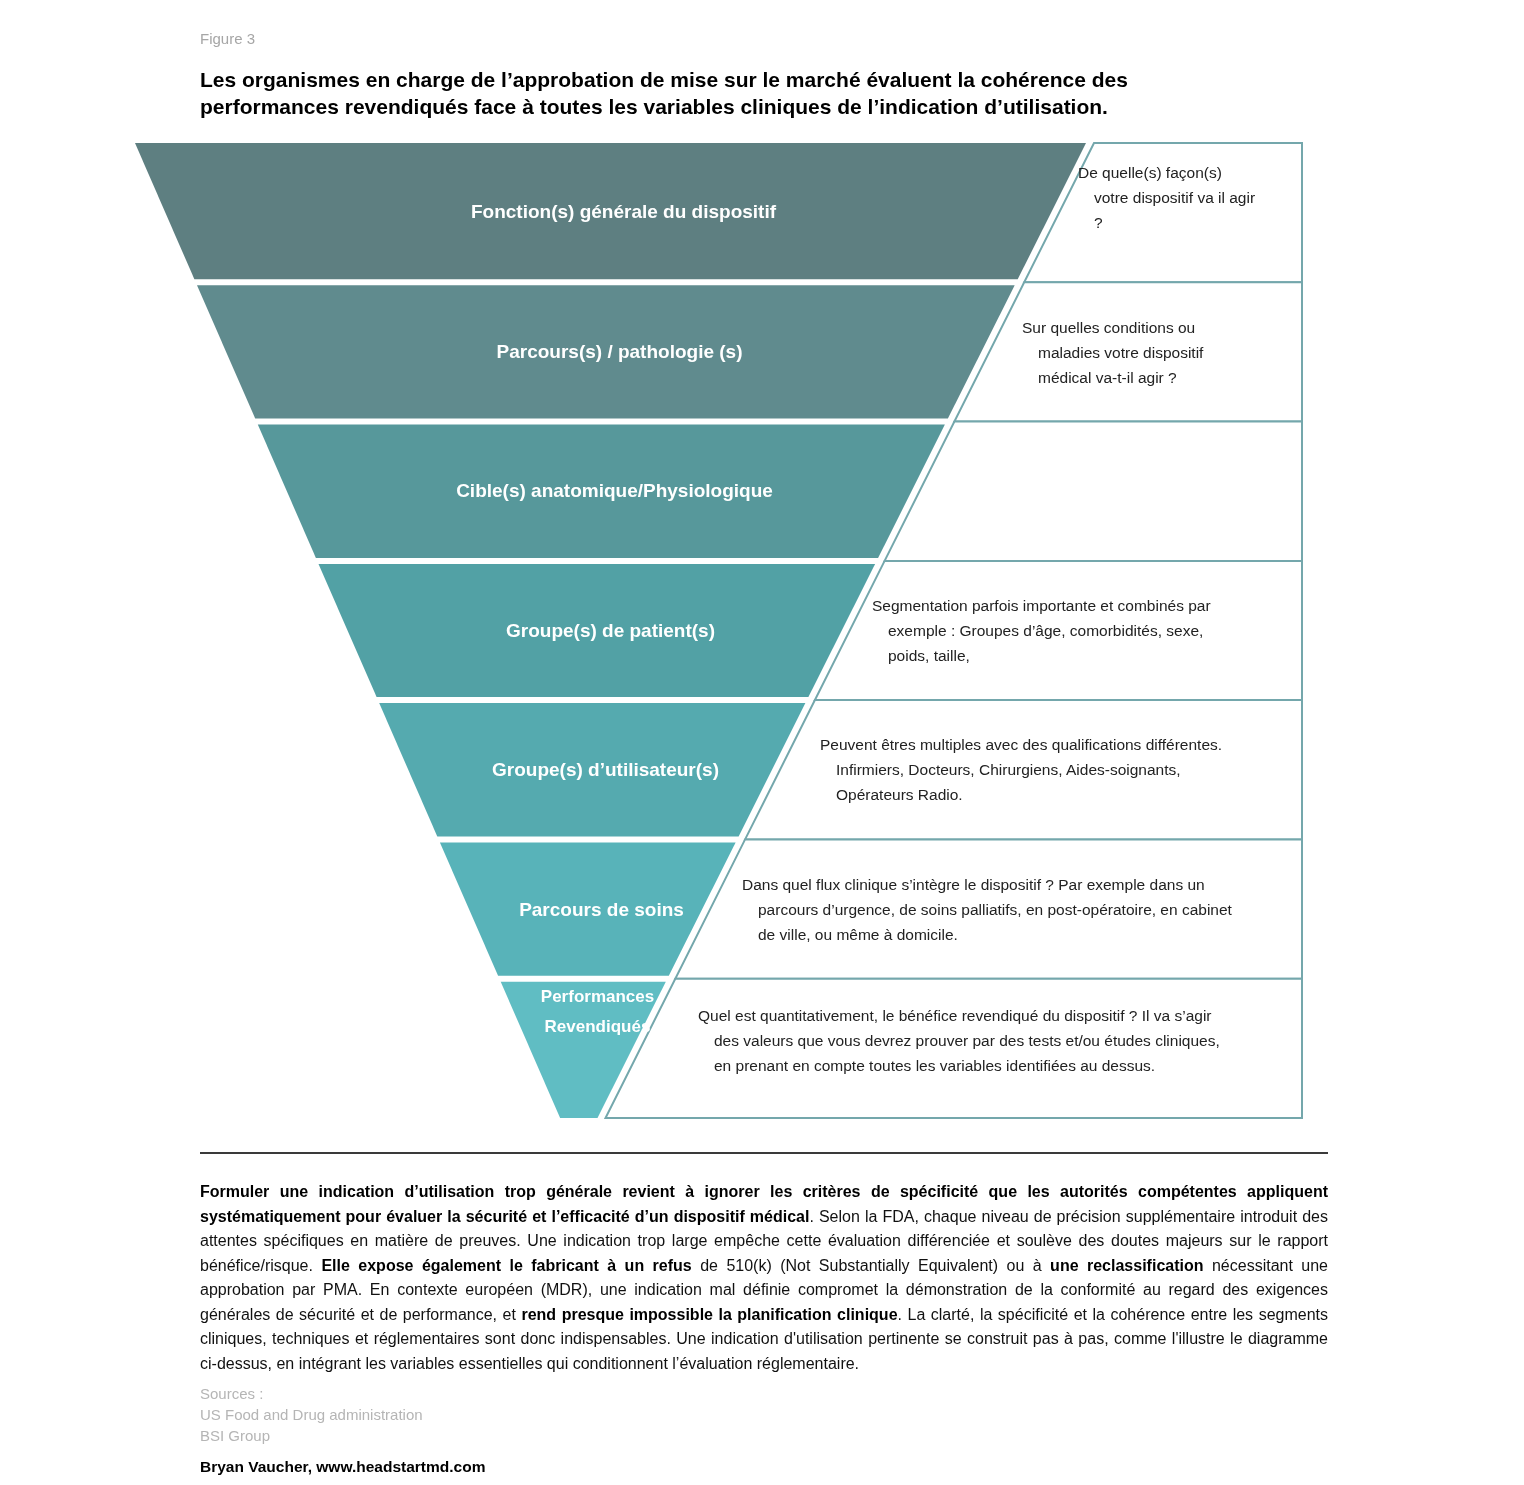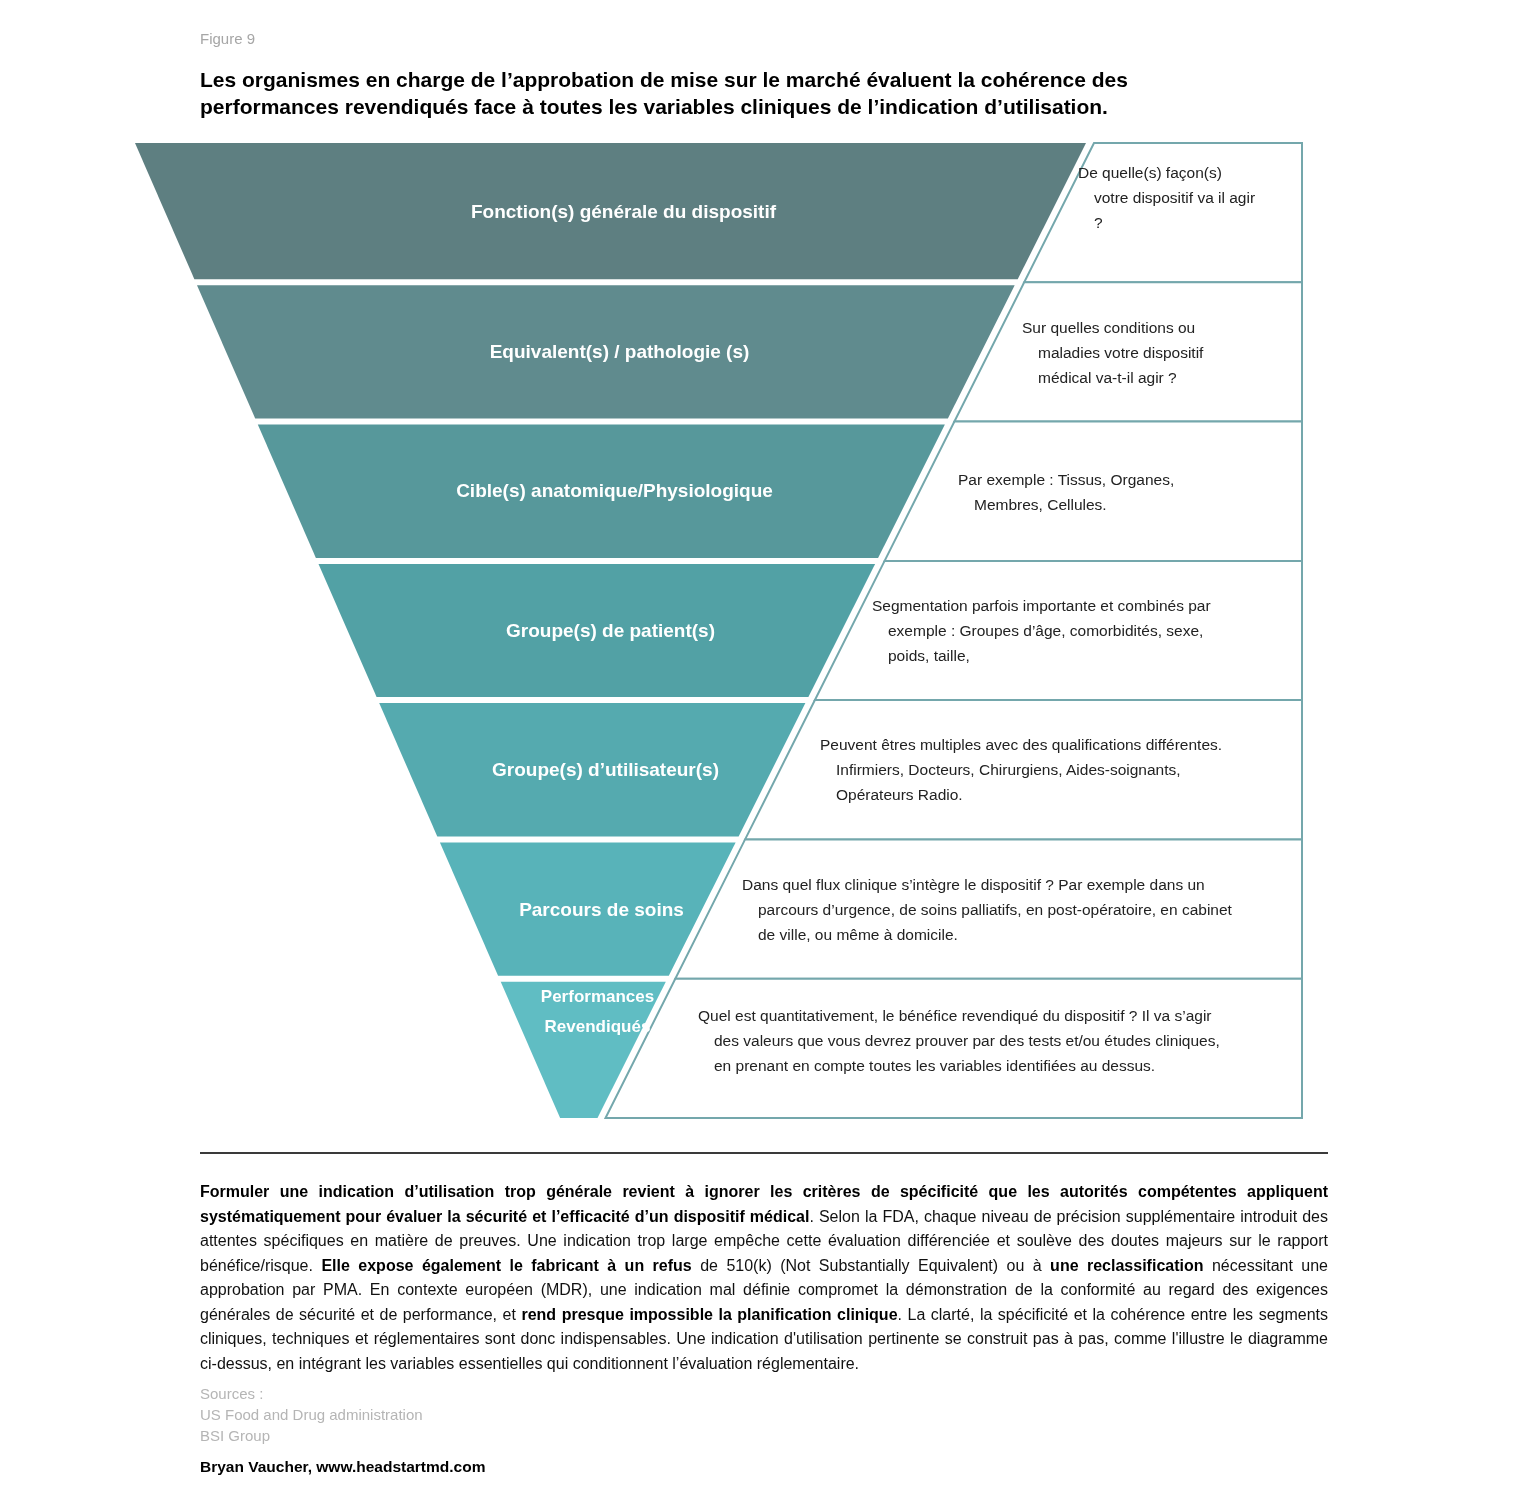--- a/index.html
+++ b/index.html
@@ -26,21 +26,21 @@
   .commentary b{color:#000;}
 
   .sources{position:absolute;left:200px;top:1383px;font-size:15px;line-height:21px;color:#b5b5b5;}
   .page-footer{position:absolute;left:200px;top:1458px;font-size:15.5px;font-weight:bold;color:#000;}
 </style>
 </head>
 <body>
 
 <div class="page">
 
-  <div class="figure-label">Figure 9</div>
+  <div class="figure-label">Figure 3</div>
 
   <div class="page-title">Les organismes en charge de l’approbation de mise sur le marché évaluent la cohérence des performances revendiqués face à toutes les variables cliniques de l’indication d’utilisation.</div>
 
   <svg class="diagram-svg" width="1524" height="1485" viewBox="0 0 1524 1485">
 
     <polygon fill="#ffffff" stroke-width="2" points="1094,143 1302,143 1302,282.3 1024.2,282.3" stroke="#74A7AC"></polygon>
     <polygon fill="#ffffff" stroke-width="2" points="1024.2,282.3 1302,282.3 1302,421.6 954.4,421.6" stroke="#74A7AC"></polygon>
     <polygon fill="#ffffff" stroke-width="2" points="954.4,421.6 1302,421.6 1302,560.9 884.6,560.9" stroke="#74A7AC"></polygon>
     <polygon fill="#ffffff" stroke-width="2" points="884.6,560.9 1302,560.9 1302,700.1 814.9,700.1" stroke="#74A7AC"></polygon>
     <polygon fill="#ffffff" stroke-width="2" points="814.9,700.1 1302,700.1 1302,839.4 745.1,839.4" stroke="#74A7AC"></polygon>
@@ -50,36 +50,33 @@
     <polygon points="135,143 1086,143 1017.7,279.3 194.4,279.3" fill="#5E7F81"></polygon>
     <polygon points="197,285.3 1014.7,285.3 947.9,418.6 255.2,418.6" fill="#608B8E"></polygon>
     <polygon points="257.8,424.6 944.9,424.6 878.1,557.9 315.9,557.9" fill="#57989B"></polygon>
     <polygon points="318.5,563.9 875.1,563.9 808.4,697.1 376.6,697.1" fill="#52A1A5"></polygon>
     <polygon points="379.2,703.1 805.4,703.1 738.6,836.4 437.3,836.4" fill="#55AAAF"></polygon>
     <polygon points="439.9,842.4 735.6,842.4 668.8,975.7 498.1,975.7" fill="#58B3B9"></polygon>
     <polygon points="500.7,981.7 665.8,981.7 597.5,1118 560.1,1118" fill="#60BDC3"></polygon>
   </svg>
 
   <div class="flabel" style="left:610px;top:212px">Fonction(s) générale du dispositif</div>
-  <div class="flabel" style="left:606px;top:352px">Equivalent(s) / pathologie (s)</div>
+  <div class="flabel" style="left:606px;top:352px">Parcours(s) / pathologie (s)</div>
   <div class="flabel" style="left:601px;top:491px">Cible(s) anatomique/Physiologique</div>
   <div class="flabel" style="left:597px;top:631px">Groupe(s) de patient(s)</div>
   <div class="flabel" style="left:592px;top:770px">Groupe(s) d’utilisateur(s)</div>
   <div class="flabel" style="left:588px;top:910px">Parcours de soins</div>
   <div class="flabel flabel-small" style="left:584px;top:997px">Performances</div>
   <div class="flabel flabel-small" style="left:584px;top:1027px">Revendiqués</div>
 
   <div class="desc" style="left:1078px;top:143px;width:180px;height:109px">
     <div class="desc-inner">De quelle(s) façon(s) votre dispositif va il agir ?</div>
   </div>
   <div class="desc" style="left:1022px;top:282px;width:210px;height:140px">
     <div class="desc-inner">Sur quelles conditions ou maladies votre dispositif médical va-t-il agir ?</div>
-  </div>
-  <div class="desc" style="left:958px;top:422px;width:240px;height:139px">
-    <div class="desc-inner">Par exemple : Tissus, Organes, Membres, Cellules.</div>
   </div>
   <div class="desc" style="left:872px;top:561px;width:360px;height:139px">
     <div class="desc-inner">Segmentation parfois importante et combinés par exemple : Groupes d’âge, comorbidités, sexe, poids, taille,</div>
   </div>
   <div class="desc" style="left:820px;top:700px;width:425px;height:139px">
     <div class="desc-inner">Peuvent êtres multiples avec des qualifications différentes. Infirmiers, Docteurs, Chirurgiens, Aides-soignants, Opérateurs Radio.</div>
   </div>
   <div class="desc" style="left:742px;top:839px;width:510px;height:140px">
     <div class="desc-inner">Dans quel flux clinique s’intègre le dispositif ? Par exemple dans un parcours d’urgence, de soins palliatifs, en post-opératoire, en cabinet de ville, ou même à domicile.</div>
   </div>

